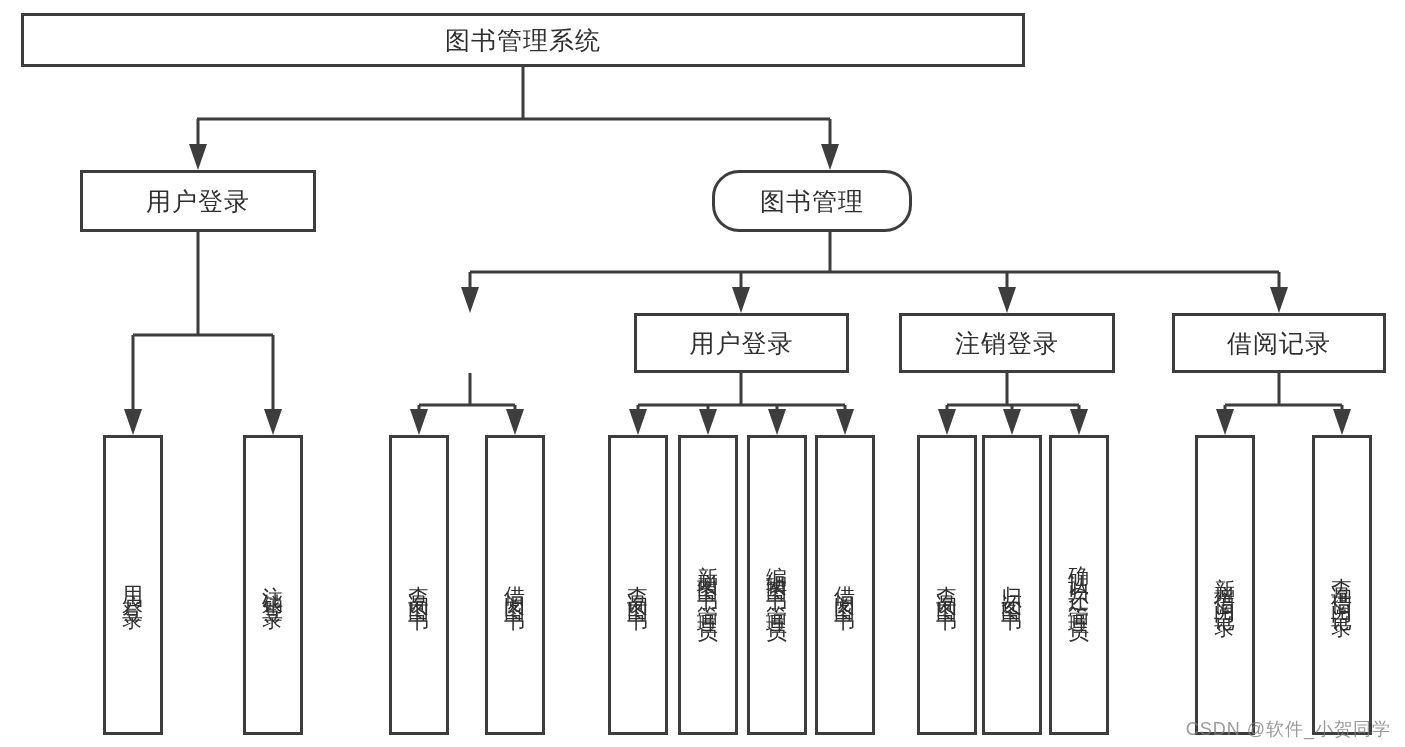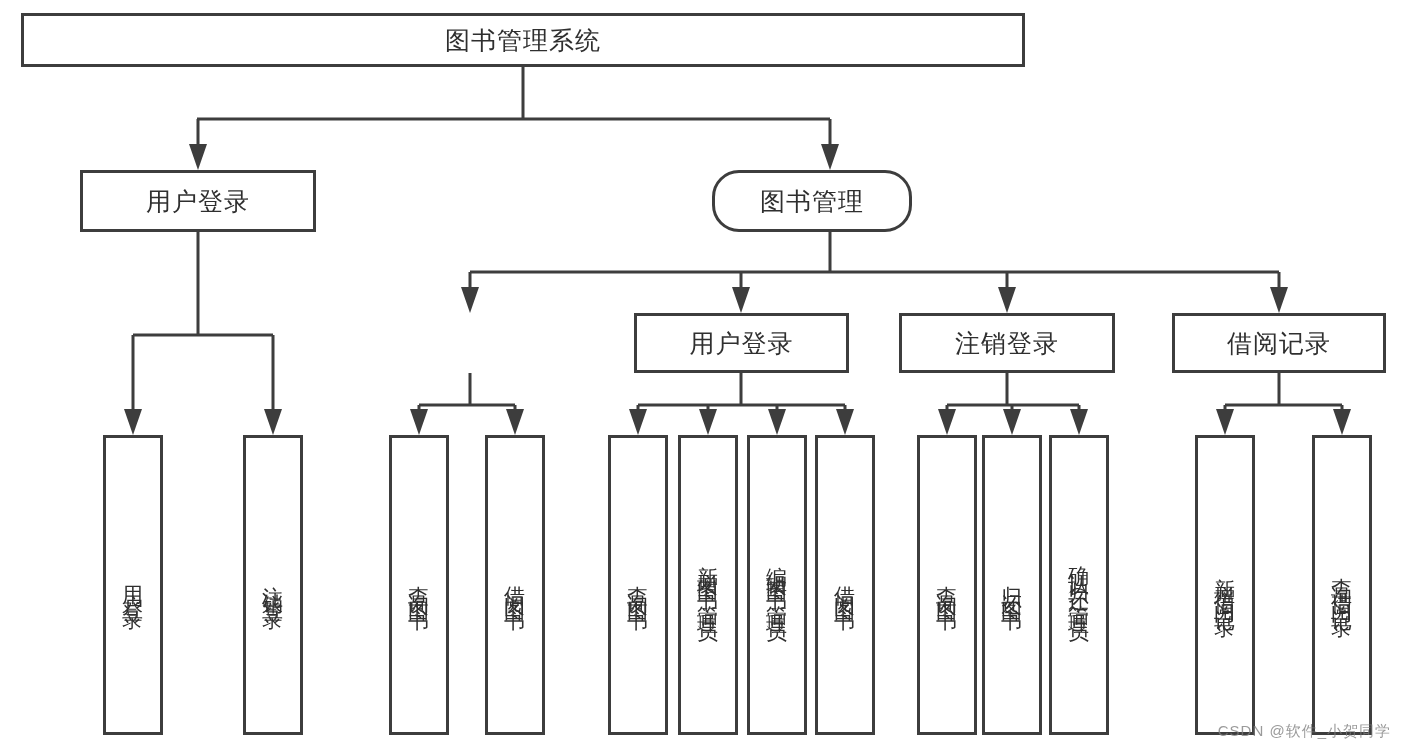--- a/index.html
+++ b/index.html
@@ -43,21 +43,21 @@
     text-orientation: mixed;
     font-size: 21px;
     letter-spacing: 8px;
     line-height: 1;
     white-space: nowrap;
   }
   .watermark {
     position: absolute;
     right: 14px;
     bottom: 6px;
-    font-size: 15px;
+    font-size: 18px;
     color: rgba(125, 125, 125, 0.78);
     letter-spacing: 1px;
     z-index: 2;
     white-space: nowrap;
   }
 </style>
 </head>
 <body>
 
 <div class="canvas">

